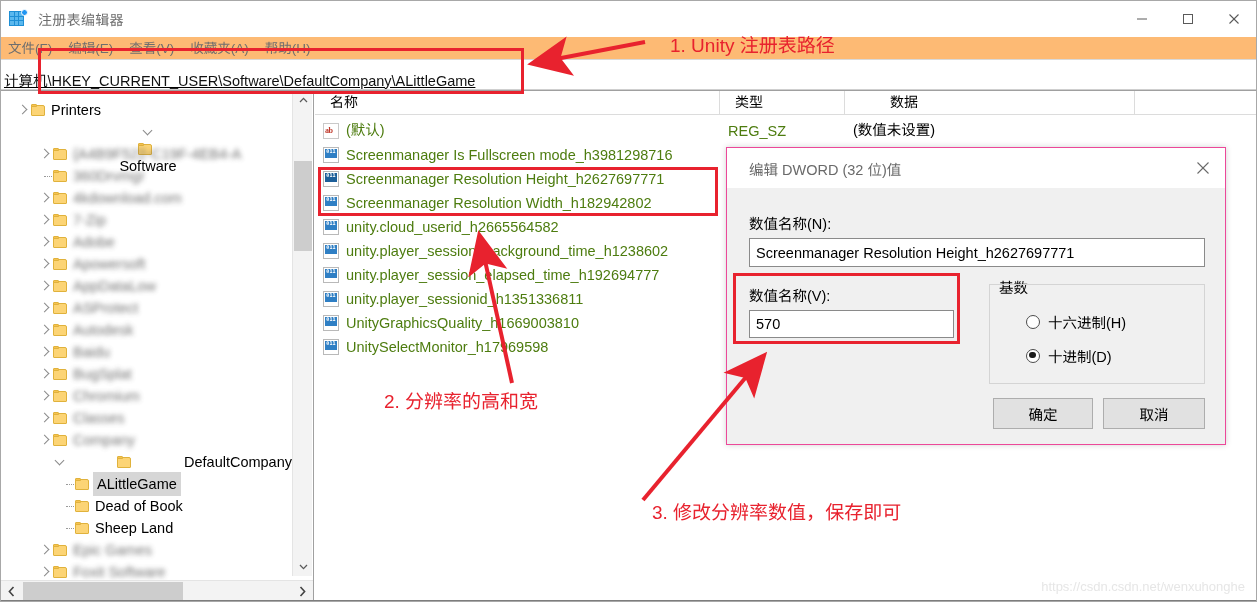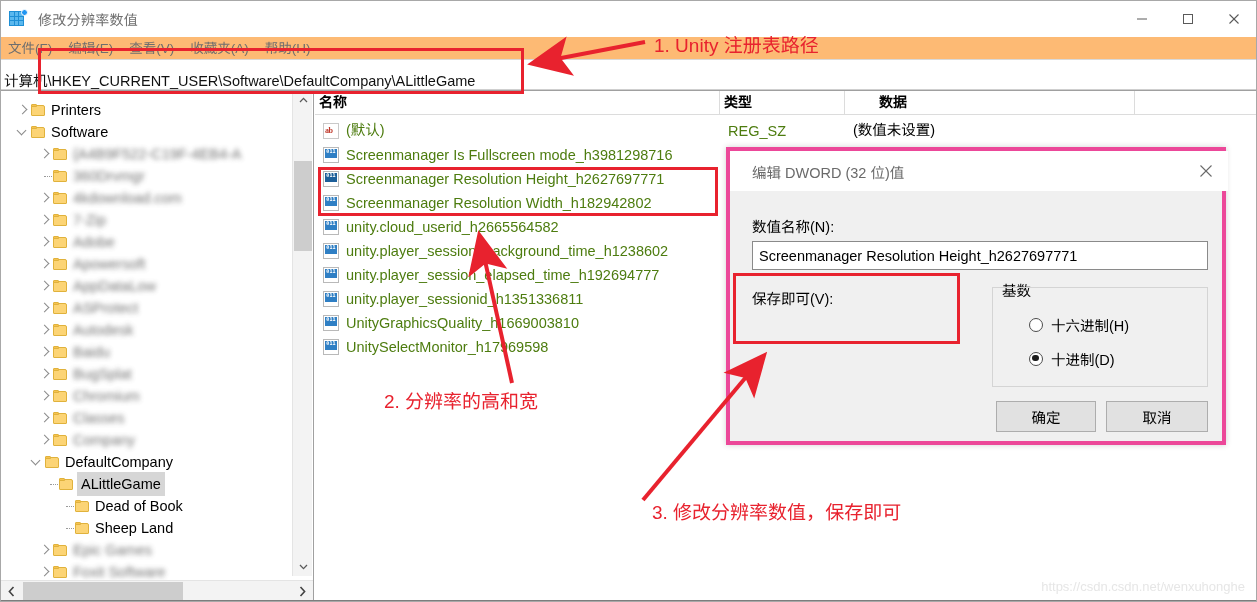--- a/index.html
+++ b/index.html
@@ -55,21 +55,21 @@
     padding:0 8px;font-size:13.5px;line-height:23px;white-space:nowrap;
     color:#6e6e6e;
   }
   .menubar-sep{
     position:absolute;left:0;top:59px;width:1257px;height:1px;background:#d9d9d9;
   }
 
   
   .addressbar{
     position:absolute;left:0;top:61px;width:1257px;height:36px;
-    background:#fff;display:flex;align-items:center;
+    background:#fff;display:flex;align-items:center;text-decoration:underline;
   }
   .address-text{
     font-size:14.5px;color:#111;padding-left:4px;white-space:nowrap;
   }
   .address-sep{
     position:absolute;left:0;top:89px;width:1257px;height:1px;background:#cfcfcf;
   }
 
   
   .content{
@@ -160,21 +160,21 @@
   
   .list-pane{
     position:absolute;left:315px;top:0;width:942px;height:511px;background:#fff;
   }
   .list-header{
     position:absolute;left:0;top:0;width:942px;height:24px;background:#fff;
     border-bottom:1px solid #dcdcdc;box-sizing:border-box;
   }
   .col{
     position:absolute;top:0;height:23px;line-height:23px;font-size:14px;color:#000;
-    padding-left:4px;box-sizing:border-box;border-right:1px solid #dcdcdc;font-weight:bold;
+    padding-left:15px;box-sizing:border-box;border-right:1px solid #dcdcdc;
   }
   .col.name{left:0;width:405px;}
   .col.type{left:405px;width:125px;}
   .col.data{left:560px;width:260px;}
   .col.last{left:790px;width:152px;border-right:none;}
 
   .list-rows{position:absolute;left:0;top:24px;width:942px;}
   .lrow{height:24px;display:flex;align-items:flex-end;position:relative;}
   .licon{width:16px;height:16px;margin-left:8px;margin-right:7px;flex:none;position:relative;}
   
@@ -196,21 +196,21 @@
     letter-spacing:.2px;text-align:center;font-weight:bold;
   }
   .lrow.sel .licon .band{background:#1d5f99;}
   .lname{font-size:14.5px;color:#4d7c0f;white-space:nowrap;}
   .ltype{position:absolute;left:413px;font-size:14.5px;color:#4d7c0f;}
   .ldata{position:absolute;left:538px;font-size:14.5px;color:#000;}
 
   
   .dialog{
     position:absolute;left:726px;top:147px;width:500px;height:298px;
-    background:#f0f0f0;border:4px solid #ec4899;box-sizing:border-box;
+    background:#f0f0f0;border:1px solid #ec4899;box-sizing:border-box;
     box-shadow:0 0 6px rgba(0,0,0,.18);
   }
   .dlg-title{
     position:absolute;left:0;top:0;width:498px;height:40px;background:#fff;
     display:flex;align-items:center;
   }
   .dlg-title .txt{margin-left:22px;font-size:14.5px;color:#6a6a6a;}
   .dlg-close{
     position:absolute;right:0;top:0;width:44px;height:40px;
     display:flex;align-items:center;justify-content:center;color:#6a6a6a;
@@ -255,21 +255,21 @@
     font-size:14.5px;color:#000;
   }
   .btn-ok{left:266px;top:210px;width:100px;}
   .btn-cancel{left:376px;top:210px;width:102px;}
 
   
   .anno-text{
     position:absolute;color:#e8222e;font-size:19px;white-space:nowrap;
     font-family:"Liberation Sans","DejaVu Sans",sans-serif;
   }
-  .anno1{left:654px;top:30px;}
+  .anno1{left:670px;top:30px;}
   .anno2{left:384px;top:386px;}
   .anno3{left:652px;top:497px;}
   .redbox{
     position:absolute;border:3px solid #e8222e;box-sizing:border-box;
   }
   .rb-path{left:38px;top:48px;width:486px;height:46px;}
   .rb-rows{left:318px;top:167px;width:400px;height:49px;}
   .rb-value{left:733px;top:273px;width:227px;height:71px;}
   .anno-svg{position:absolute;left:0;top:0;width:1257px;height:602px;pointer-events:none;}
 
@@ -297,21 +297,21 @@
           <i></i>
           <i></i>
           <i></i>
           <i></i>
           <i></i>
           <i></i>
           <i></i>
         </div>
       <div class="dot"></div>
     </div>
-    <div class="app-title">修改分辨率数值</div>
+    <div class="app-title">注册表编辑器</div>
     <div class="win-controls">
       <div class="win-btn">
         <svg width="12" height="12" viewBox="0 0 12 12">
             <line x1="1" y1="6" x2="11" y2="6" stroke="#5a5a5a" stroke-width="1"></line>
           </svg>
       </div>
       <div class="win-btn">
         <svg width="12" height="12" viewBox="0 0 12 12">
             <rect x="1.5" y="1.5" width="9" height="9" fill="none" stroke="#5a5a5a" stroke-width="1"></rect>
           </svg>
@@ -341,21 +341,21 @@
 
   <div class="content">
 
     <div class="tree-pane">
       <div class="tree-scroll" id="tree-scroll">
           <div class="tree-row" style="padding-left: 14px;">
             <span class="chev"></span>
             <span class="folder"></span>
             <span class="tree-label">Printers</span>
           </div>
-          <div class="tree-row" style="padding-left: 14px;">
+          <div class="tree-row" style="padding-left: 4px; flex-direction: column;">
             <span class="chev open"></span>
             <span class="folder"></span>
             <span class="tree-label">Software</span>
           </div>
           <div class="tree-row" style="padding-left: 36px;">
             <span class="chev"></span>
             <span class="folder"></span>
             <span class="tree-label redacted"><span class="blur">{A4B9F522-C19F-4EB4-A</span></span>
           </div>
           <div class="tree-row" style="padding-left: 36px;">
@@ -416,26 +416,26 @@
           <div class="tree-row" style="padding-left: 36px;">
             <span class="chev"></span>
             <span class="folder"></span>
             <span class="tree-label redacted"><span class="blur">Classes</span></span>
           </div>
           <div class="tree-row" style="padding-left: 36px;">
             <span class="chev"></span>
             <span class="folder"></span>
             <span class="tree-label redacted"><span class="blur">Company</span></span>
           </div>
-          <div class="tree-row" style="padding-left: 28px;">
+          <div class="tree-row" style="padding-left: 52px; justify-content: space-between;">
             <span class="chev open"></span>
             <span class="folder"></span>
             <span class="tree-label">DefaultCompany</span>
           </div>
-          <div class="tree-row selected" style="padding-left: 42px;">
+          <div class="tree-row selected" style="padding-left: 58px;">
             <span class="dots"></span>
             <span class="folder"></span>
             <span class="tree-label">ALittleGame</span>
           </div>
           <div class="tree-row" style="padding-left: 58px;">
             <span class="dots"></span>
             <span class="folder"></span>
             <span class="tree-label">Dead of Book</span>
           </div>
           <div class="tree-row" style="padding-left: 58px;">
@@ -566,21 +566,22 @@
         <svg width="14" height="14" viewBox="0 0 14 14">
             <line x1="1.5" y1="1.5" x2="12.5" y2="12.5" stroke="#6a6a6a" stroke-width="1.1"></line>
             <line x1="12.5" y1="1.5" x2="1.5" y2="12.5" stroke="#6a6a6a" stroke-width="1.1"></line>
           </svg>
       </div>
     </div>
     <div class="dlg-body">
       <div class="lbl lbl-name">数值名称(N):</div>
       <div class="txtbox txt-name">Screenmanager Resolution Height_h2627697771</div>
 
-      <div class="lbl lbl-data">保存即可(V):</div>
+      <div class="lbl lbl-data">数值名称(V):</div>
+      <div class="txtbox txt-data">570</div>
 
       <div class="group-legend">基数</div>
       <div class="groupbox">
         <div class="radio-row r1">
           <span class="radio"></span>
           <span class="radio-label">十六进制(H)</span>
         </div>
         <div class="radio-row r2">
           <span class="radio checked"></span>
           <span class="radio-label">十进制(D)</span>

